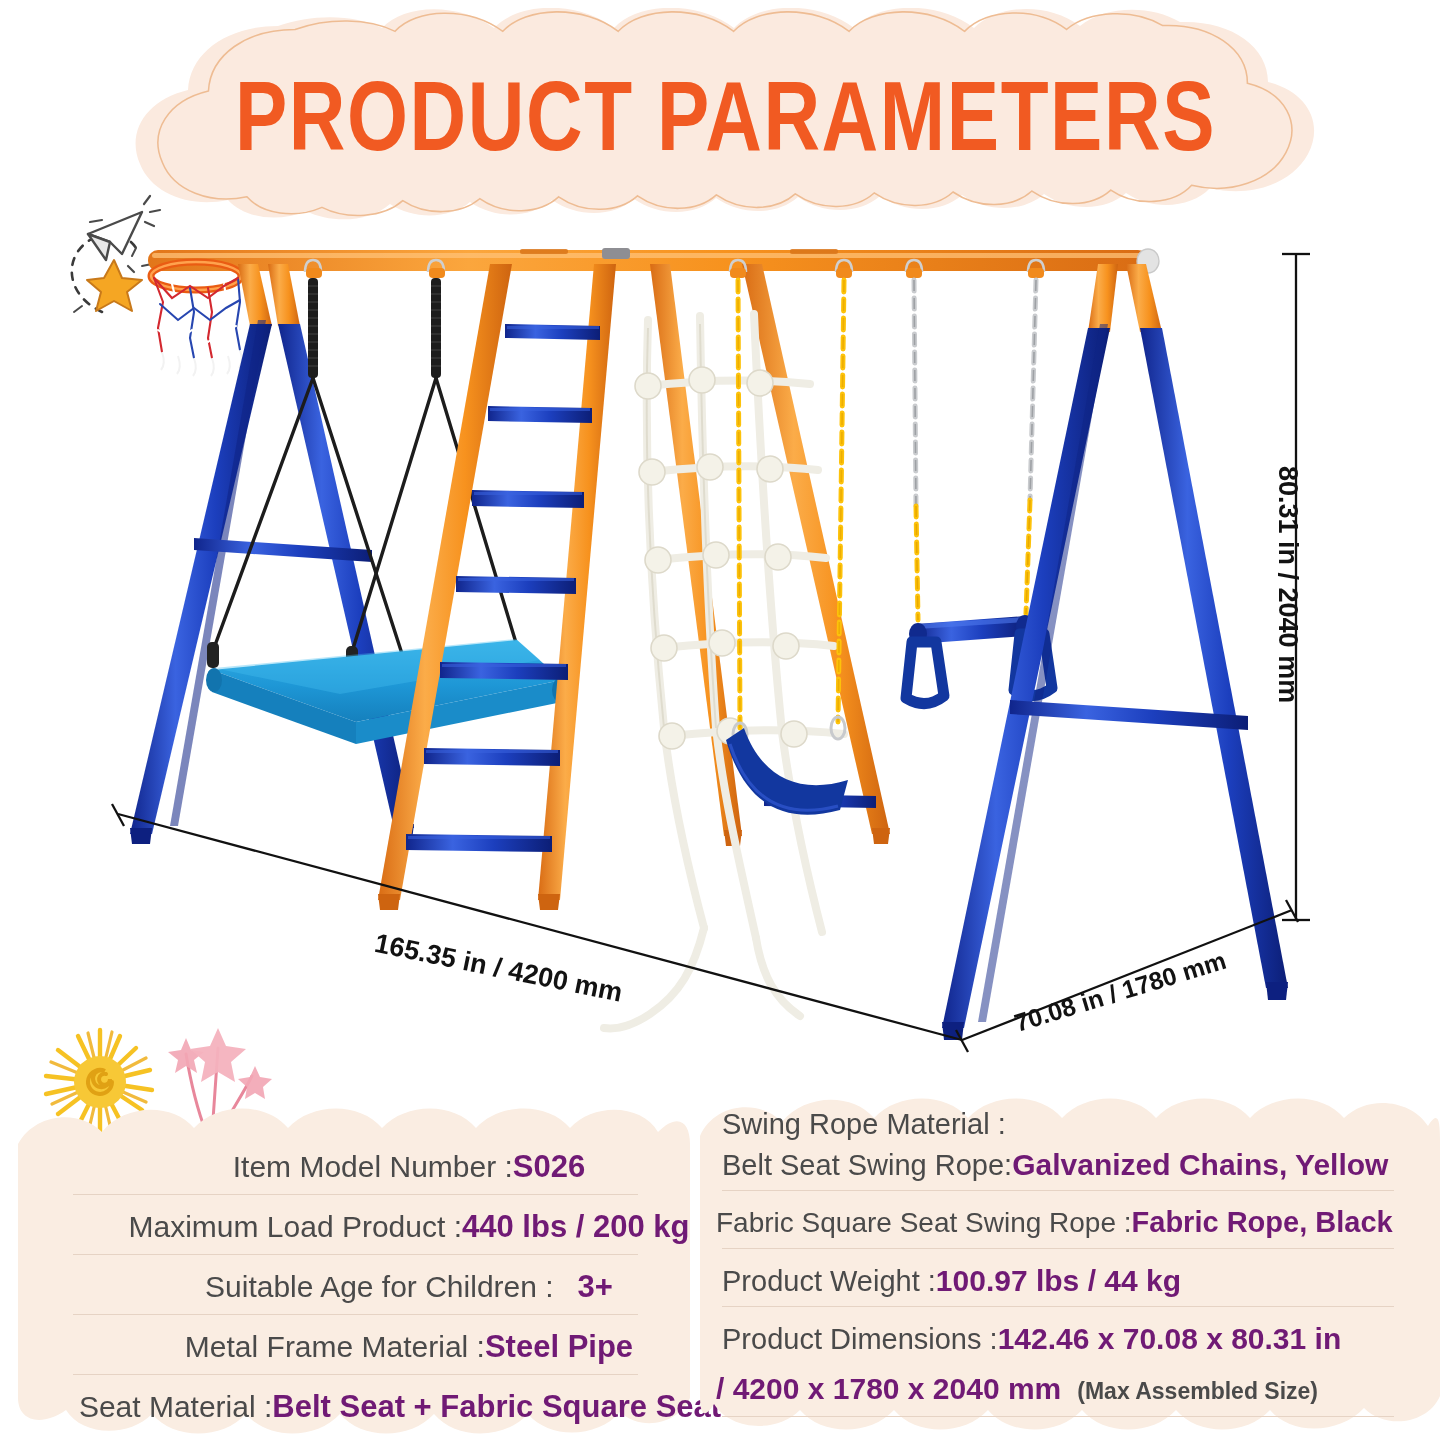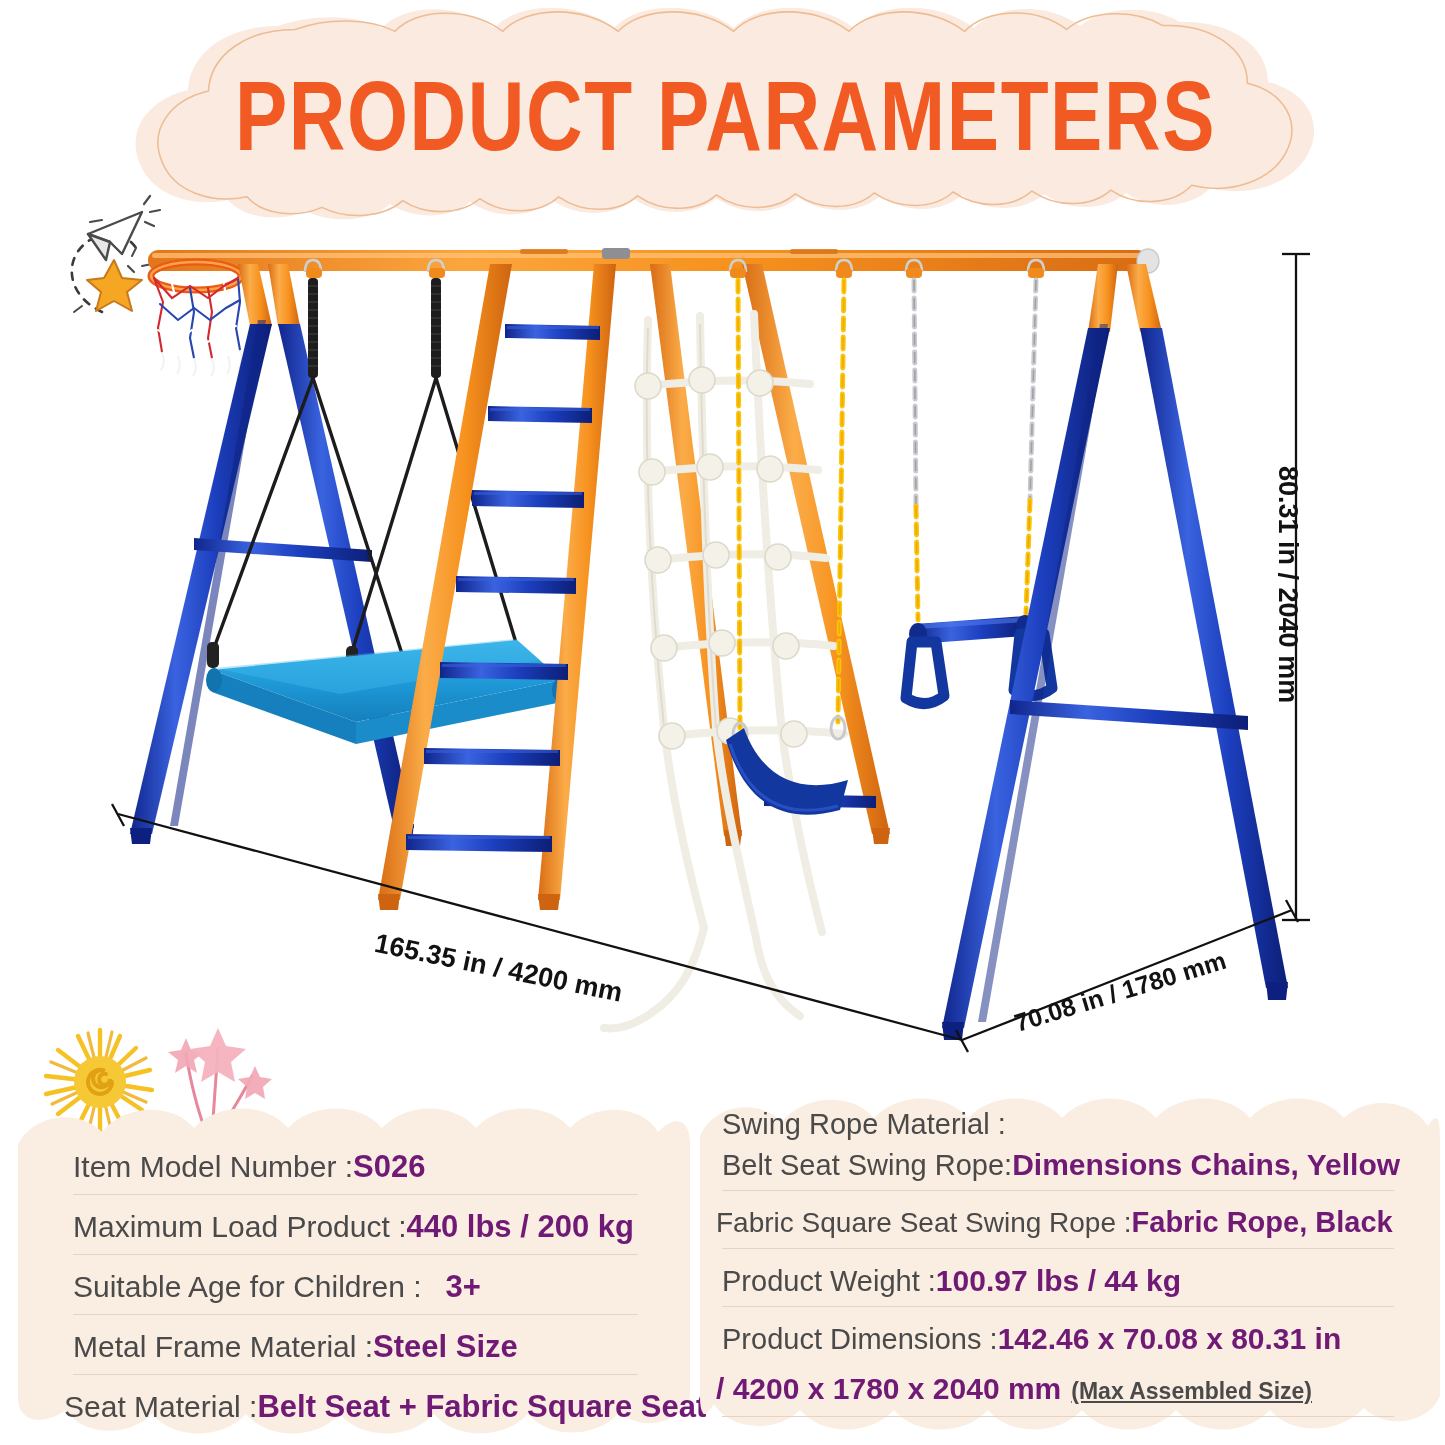--- a/index.html
+++ b/index.html
@@ -53,21 +53,21 @@
   .row{
     position:absolute;left:0;width:100%;
     display:flex;align-items:baseline;
     line-height:1.12;
   }
   .row .lbl{color:#4A4A4A;font-weight:normal;}
   .row .val{color:#701a75;font-weight:bold;}
   .sep{position:absolute;height:1px;background:#E6D3C4;}
 
   
-  .spec-left .row{font-size:30px;}
+  .spec-left .row{font-size:30px;justify-content:center;}
   .spec-left .row .val{font-size:31px;}
 
   
   .spec-right .row{font-size:29px;}
   .spec-right .row .val{font-size:30px;}
   .spec-right .row.tight{font-size:28px;}
   .spec-right .row.tight .val{font-size:29px;}
   .spec-right .row .small{font-size:23px;font-weight:bold;color:#4A4A4A;}
 </style>
 </head>
@@ -503,21 +503,21 @@
       <div class="sep" style="top:156px;left:55px;width:565px;"></div>
 
       <div class="row" style="top:172px;left:55px;gap:24px;">
         <span class="lbl">Suitable Age for Children : </span>
         <span class="val">3+</span>
       </div>
       <div class="sep" style="top:216px;left:55px;width:565px;"></div>
 
       <div class="row" style="top:232px;left:55px;">
         <span class="lbl">Metal Frame Material : </span>
-        <span class="val">Steel Size</span>
+        <span class="val">Steel Pipe</span>
       </div>
       <div class="sep" style="top:276px;left:55px;width:565px;"></div>
 
       <div class="row" style="top:292px;left:46px;">
         <span class="lbl">Seat Material : </span>
         <span class="val">Belt Seat + Fabric Square Seat</span>
       </div>
     </div>
   </div>
 
@@ -546,21 +546,21 @@
           C 4 330 0 324 0 306 Z" fill="#FAEDE2"></path>
       </svg>
     </div>
     <div class="rows">
       <div class="row" style="top:18px;left:22px;">
         <span class="lbl">Swing Rope Material :</span>
       </div>
 
       <div class="row" style="top:58px;left:22px;">
         <span class="lbl">Belt Seat Swing Rope: </span>
-        <span class="val">Dimensions Chains, Yellow</span>
+        <span class="val">Galvanized Chains, Yellow</span>
       </div>
       <div class="sep" style="top:100px;left:22px;width:672px;"></div>
 
       <div class="row tight" style="top:116px;left:16px;">
         <span class="lbl">Fabric Square Seat Swing Rope : </span>
         <span class="val">Fabric Rope, Black</span>
       </div>
       <div class="sep" style="top:158px;left:22px;width:672px;"></div>
 
       <div class="row" style="top:174px;left:22px;">
@@ -568,19 +568,19 @@
         <span class="val">100.97 lbs / 44 kg</span>
       </div>
       <div class="sep" style="top:216px;left:22px;width:672px;"></div>
 
       <div class="row" style="top:232px;left:22px;">
         <span class="lbl">Product Dimensions : </span>
         <span class="val">142.46 x 70.08 x 80.31 in</span>
       </div>
       <div class="row" style="top:282px;left:16px;">
         <span class="val">/ 4200 x 1780 x 2040 mm</span>
-        <span class="small" style="margin-left:10px;text-decoration:underline;">(Max Assembled Size)</span>
+        <span class="small" style="margin-left:16px;">(Max Assembled Size)</span>
       </div>
       <div class="sep" style="top:326px;left:22px;width:672px;"></div>
     </div>
   </div>
 
 </div>
 
 </body></html>

